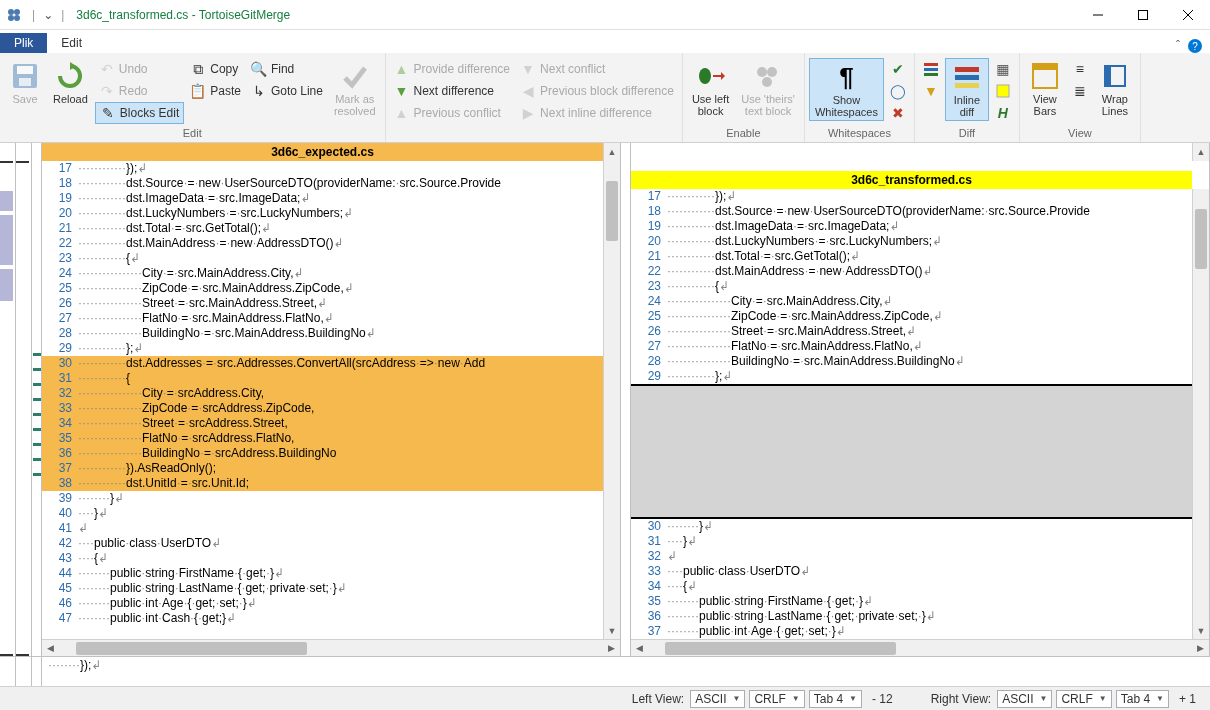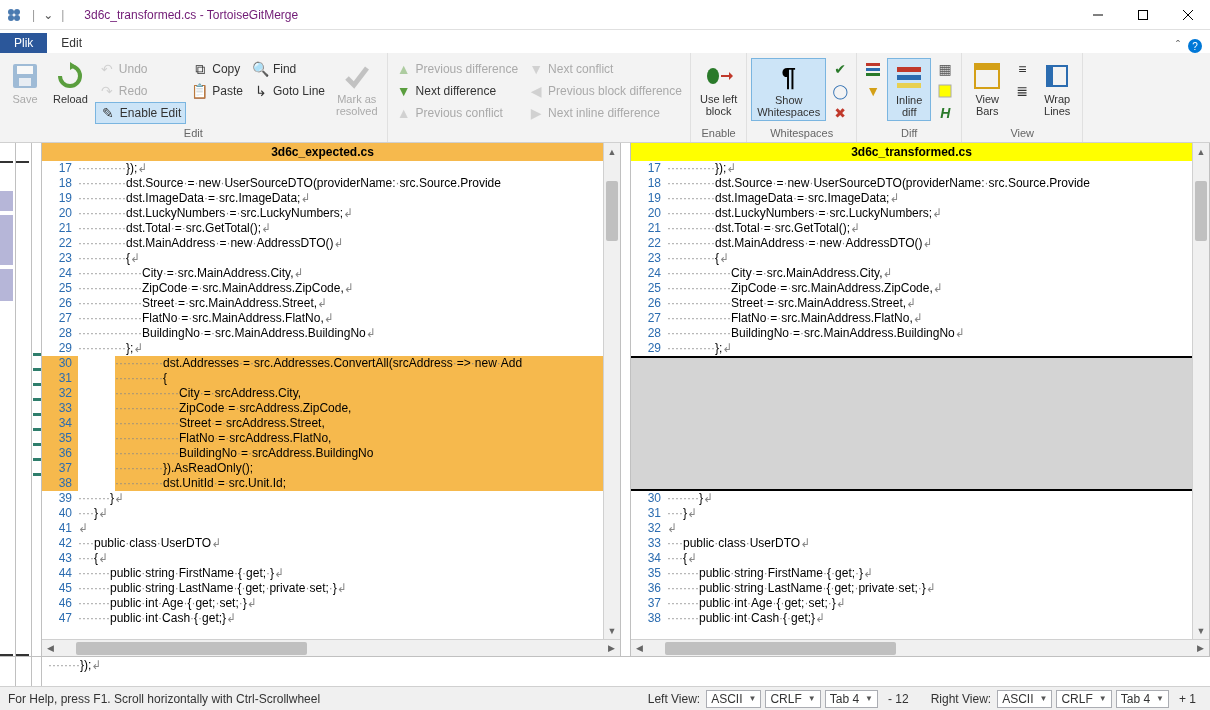--- a/index.html
+++ b/index.html
@@ -3,21 +3,21 @@
 <meta charset="utf-8">
 <style>
 * { margin: 0; padding: 0; box-sizing: border-box; font-family: "Segoe UI", Tahoma, sans-serif; font-size: 12px; }
 body { background: #fff; overflow: hidden; width: 1210px; height: 710px; }
 
 
 .titlebar { height: 30px; background: #fff; display: flex; align-items: center; border-bottom: 1px solid #e0e0e0; }
 .titlebar .app-icon { width: 16px; height: 16px; margin: 0 6px; }
 .titlebar .qat-sep { color: #999; margin: 0 4px; }
 .titlebar .qat-drop { color: #555; margin: 0 4px; cursor: pointer; }
-.titlebar .title-text { margin-left: 16px; color: #701a75; }
+.titlebar .title-text { margin-left: 8px; color: #15803d; }
 .titlebar .win-btns { margin-left: auto; display: flex; }
 .titlebar .win-btn { width: 45px; height: 30px; display: flex; align-items: center; justify-content: center; cursor: pointer; color: #333; font-size: 14px; }
 
 
 .tabstrip { height: 23px; background: #fff; display: flex; align-items: flex-end; }
 .tabstrip .tab { padding: 3px 14px; color: #333; cursor: pointer; }
 .tabstrip .tab.active { background: #2b579a; color: #fff; }
 .tabstrip .help-area { margin-left: auto; display: flex; align-items: center; padding-right: 8px; gap: 8px; }
 .tabstrip .help-icon { width: 14px; height: 14px; border-radius: 50%; background: #0078d7; color: #fff; font-size: 10px; display: flex; align-items: center; justify-content: center; }
 
@@ -57,39 +57,39 @@
 .pane-header.yellow { background: #ffff00; }
 .pane-scroll-v { width: 17px; background: #f0f0f0; border-left: 1px solid #d0d0d0; position: relative; }
 .pane-scroll-v .thumb { position: absolute; left: 2px; right: 2px; top: 20px; height: 60px; background: #c0c0c0; border-radius: 2px; }
 .pane-scroll-v .arrow { position: absolute; left:0; right:0; height: 17px; display:flex; align-items:center; justify-content:center; color:#666; font-size:9px; }
 
 .pane-body-wrap { flex: 1; display: flex; min-height: 0; }
 .pane-body { flex: 1; overflow: hidden; background: #fff; font-family: Consolas, monospace; font-size: 12px; line-height: 15px; position: relative; }
 .code-line { display: flex; height: 15px; white-space: pre; }
 .code-line .ln { width: 36px; text-align: right; padding-right: 6px; color: #2b6cb0; background: #fff; flex-shrink: 0; }
 .code-line .txt { flex: 1; color: #000; overflow: hidden; }
-.code-line.hl .txt { background: #f6b94d; margin-left: 37px; }
+.code-line.hl .txt { background: #f6b94d; }
 .code-line.hl .ln { background: #f6b94d; }
 .ws-dot { color: #888; }
 .empty-block { background: #d4d4d4; height: 135px; border-top: 2px solid #000; border-bottom: 2px solid #000; }
 
 .pane-scroll-h { height: 17px; background: #f0f0f0; border-top: 1px solid #d0d0d0; display:flex; align-items:center; }
 .pane-scroll-h .thumb-h { height: 13px; margin: 0 17px; width: 40%; background: #c0c0c0; border-radius: 2px; }
 .pane-scroll-h .arrow-h { width:17px; text-align:center; color:#666; font-size:9px; }
 
 .bottom-strip { height: 30px; display: flex; border-top: 1px solid #c0c0c0; }
 .bottom-strip .locator-col, .bottom-strip .thin-col { border-right: 1px solid #c0c0c0; }
 .bottom-content { flex: 1; font-family: Consolas, monospace; font-size: 12px; padding: 1px 6px; color: #000; }
 
 
 .statusbar { height: 24px; background: #f0f0f0; border-top: 1px solid #d0d0d0; display: flex; align-items: center; padding: 0 8px; font-size: 11px; color: #333; }
 .statusbar .sb-right { margin-left: auto; display: flex; align-items: center; gap: 4px; }
 .sb-combo { background: #fff; border: 1px solid #abadb3; padding: 1px 4px; display: flex; align-items: center; gap: 6px; cursor: pointer; }
 .sb-combo .caret { font-size: 8px; color: #555; }
-.sb-label { margin-left: 12px; margin-right: 2px; }
+.sb-label { margin-left: 28px; margin-right: 2px; }
 
 svg { display: block; }
 </style>
 </head>
 <body>
 
 <div class="titlebar">
   <span class="app-icon">
     <svg width="16" height="16" viewBox="0 0 16 16">
         <circle cx="5" cy="5" r="3" fill="#4a7ab0"></circle>
@@ -158,21 +158,21 @@
         <div class="rbtn-small disabled">
             <span class="ico-sm">↶</span>
             <span>Undo</span>
           </div>
         <div class="rbtn-small disabled">
             <span class="ico-sm">↷</span>
             <span>Redo</span>
           </div>
         <div class="rbtn-small checked">
             <span class="ico-sm">✎</span>
-            <span>Enable Edit</span>
+            <span>Blocks Edit</span>
           </div>
       </div>
       <div class="rbtn-stack">
         <div class="rbtn-small">
             <span class="ico-sm">⧉</span>
             <span>Copy</span>
           </div>
         <div class="rbtn-small">
             <span class="ico-sm">📋</span>
             <span>Paste</span>
@@ -199,21 +199,21 @@
       </div>
     </div>
     <div class="group-label">Edit</div>
   </div>
 
   <div class="ribbon-group">
     <div class="group-body">
       <div class="rbtn-stack">
         <div class="rbtn-small disabled">
             <span class="ico-sm" style="color:#5a9e3e;">▲</span>
-            <span>Previous difference</span>
+            <span>Provide difference</span>
           </div>
         <div class="rbtn-small">
             <span class="ico-sm" style="color:#5a9e3e;">▼</span>
             <span>Next difference</span>
           </div>
         <div class="rbtn-small disabled">
             <span class="ico-sm">▲</span>
             <span>Previous conflict</span>
           </div>
       </div>
@@ -239,20 +239,31 @@
       <div class="rbtn-large">
         <span class="ico">
             <svg width="32" height="32" viewBox="0 0 32 32">
               <ellipse cx="10" cy="16" rx="6" ry="8" fill="#2a7a2a"></ellipse>
               <line x1="18" y1="16" x2="26" y2="16" stroke="#c0392b" stroke-width="2"></line>
               <polygon points="26,12 30,16 26,20" fill="#c0392b"></polygon>
             </svg>
           </span>
         <span class="lbl" style="white-space:pre;">Use left
 block</span>
+      </div>
+      <div class="rbtn-large disabled">
+        <span class="ico">
+            <svg width="32" height="32" viewBox="0 0 32 32">
+              <circle cx="10" cy="12" r="5" fill="#888"></circle>
+              <circle cx="20" cy="12" r="5" fill="#888"></circle>
+              <circle cx="15" cy="22" r="5" fill="#888"></circle>
+            </svg>
+          </span>
+        <span class="lbl" style="white-space:pre;">Use 'theirs'
+text block</span>
       </div>
     </div>
     <div class="group-label">Enable</div>
   </div>
 
   <div class="ribbon-group">
     <div class="group-body">
       <div class="rbtn-large checked">
         <span class="ico" style="font-size:26px;font-weight:bold;">¶</span>
         <span class="lbl" style="white-space:pre;">Show
@@ -431,21 +442,21 @@
         <span class="arrow-h">◀</span>
           <div class="thumb-h"></div>
           <span class="arrow-h" style="margin-left:auto;">▶</span>
       </div>
     </div>
 
     <div class="thin-col"></div>
 
     <div class="pane">
       <div style="display:flex;">
-        <div class="pane-header yellow" style="flex:1;">
+        <div class="pane-header yellow" style="flex:1;margin-top:28px;">
           <span>3d6c_transformed.cs</span>
         </div>
         <div class="pane-scroll-v" style="height:18px;">
             <div class="arrow" style="top:0;">▲</div>
           </div>
       </div>
       <div class="pane-body-wrap">
         <div class="pane-body" id="right-body">
             <div class="code-line"><span class="ln">17</span><span class="txt"><span class="ws-dot">·</span><span class="ws-dot">·</span><span class="ws-dot">·</span><span class="ws-dot">·</span><span class="ws-dot">·</span><span class="ws-dot">·</span><span class="ws-dot">·</span><span class="ws-dot">·</span><span class="ws-dot">·</span><span class="ws-dot">·</span><span class="ws-dot">·</span><span class="ws-dot">·</span>});<span class="ws-dot">↲</span></span></div>
             <div class="code-line"><span class="ln">18</span><span class="txt"><span class="ws-dot">·</span><span class="ws-dot">·</span><span class="ws-dot">·</span><span class="ws-dot">·</span><span class="ws-dot">·</span><span class="ws-dot">·</span><span class="ws-dot">·</span><span class="ws-dot">·</span><span class="ws-dot">·</span><span class="ws-dot">·</span><span class="ws-dot">·</span><span class="ws-dot">·</span>dst.Source<span class="ws-dot">·</span>=<span class="ws-dot">·</span>new<span class="ws-dot">·</span>UserSourceDTO(providerName:<span class="ws-dot">·</span>src.Source.Provide</span></div>
@@ -488,21 +499,20 @@
     <div class="locator-col"></div>
       <div class="locator-col"></div>
       <div class="thin-col"></div>
     <div class="bottom-content">
       <span id="bottom-line-text"><span class="ws-dot">·</span><span class="ws-dot">·</span><span class="ws-dot">·</span><span class="ws-dot">·</span><span class="ws-dot">·</span><span class="ws-dot">·</span><span class="ws-dot">·</span><span class="ws-dot">·</span>});<span class="ws-dot">↲</span></span>
     </div>
   </div>
 </div>
 
 <div class="statusbar">
-  <span>For Help, press F1. Scroll horizontally with Ctrl-Scrollwheel</span>
   <div class="sb-right">
     <span class="sb-label">Left View:</span>
     <span class="sb-combo">
         <span>ASCII</span>
         <span class="caret">▼</span>
       </span>
     <span class="sb-combo">
         <span>CRLF</span>
         <span class="caret">▼</span>
       </span>

